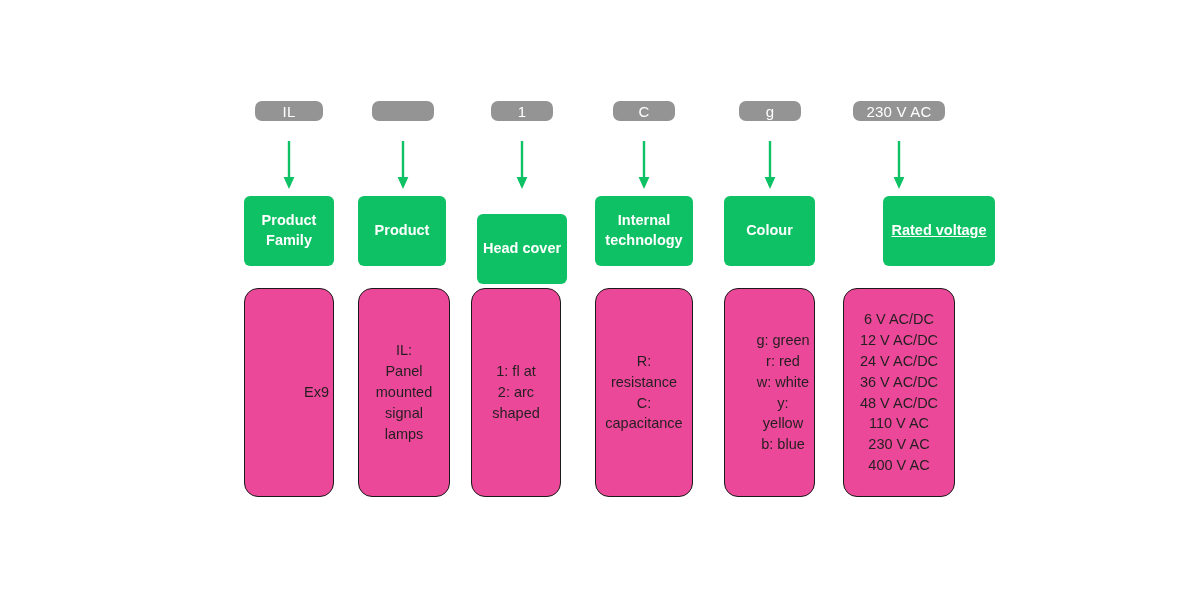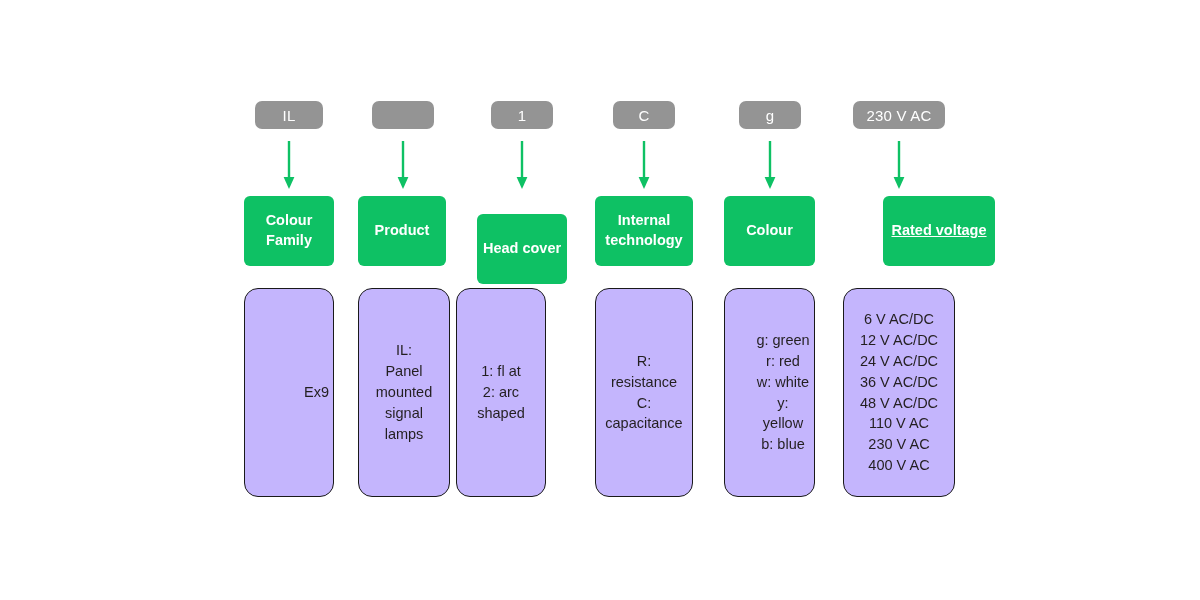--- a/index.html
+++ b/index.html
@@ -26,21 +26,21 @@
   .column {
     position: absolute;
     top: 0;
     height: 600px;
   }
 
   
   .code-chip {
     position: absolute;
     top: 101px;
-    height: 28px;
+    height: 20px;
     background: #949494;
     border-radius: 7px;
     color: #ffffff;
     font-size: 15px;
     font-weight: 400;
     display: flex;
     align-items: center;
     justify-content: center;
     box-sizing: border-box;
     letter-spacing: 0.2px;
@@ -75,21 +75,21 @@
     line-height: 1.35;
     box-sizing: border-box;
     padding: 0 5px;
   }
 
   
   .option-box {
     position: absolute;
     top: 288px;
     height: 209px;
-    background: #c4b5fd;
+    background: #ec4899;
     border: 1.6px solid #1a1a1a;
     border-radius: 14px;
     color: #231f20;
     font-size: 14.5px;
     font-weight: 400;
     display: flex;
     align-items: center;
     justify-content: center;
     text-align: center;
     line-height: 1.44;
@@ -107,21 +107,21 @@
   .col-0 .option-box { left: 244px; width: 90px; justify-content: flex-end; }
 
   .col-1 .code-chip  { left: 372px; width: 62px; }
   .col-1 .arrow      { left: 396px; }
   .col-1 .label-box  { left: 358px; width: 88px; }
   .col-1 .option-box { left: 358px; width: 92px; }
 
   .col-2 .code-chip  { left: 491px; width: 62px; }
   .col-2 .arrow      { left: 515px; }
   .col-2 .label-box  { left: 477px; width: 90px; margin-top: 18px; }
-  .col-2 .option-box { left: 456px; width: 90px; }
+  .col-2 .option-box { left: 471px; width: 90px; }
 
   .col-3 .code-chip  { left: 613px; width: 62px; }
   .col-3 .arrow      { left: 637px; }
   .col-3 .label-box  { left: 595px; width: 98px; }
   .col-3 .option-box { left: 595px; width: 98px; }
 
   .col-4 .code-chip  { left: 739px; width: 62px; }
   .col-4 .arrow      { left: 763px; }
   .col-4 .label-box  { left: 724px; width: 91px; text-align: center; }
   .col-4 .option-box { left: 724px; width: 91px; padding-left: 31px; }
@@ -138,21 +138,21 @@
 
   <div class="column col-0">
     <div class="code-chip">IL</div>
     <div class="arrow">
       <svg width="14" height="50" viewBox="0 0 14 50" aria-hidden="true">
         <line x1="7" y1="0" x2="7" y2="38" stroke="#0ec164" stroke-width="2.4"></line>
         <polygon points="1.6,36 12.4,36 7,48" fill="#0ec164"></polygon>
       </svg>
     </div>
     <div class="label-box">
-      <span class="opt-lines">Colour
+      <span class="opt-lines">Product
 Family</span>
     </div>
     <div class="option-box">
       <span class="opt-lines">Ex9</span>
     </div>
   </div>
 
   <div class="column col-1">
     <div class="code-chip"></div>
     <div class="arrow">

